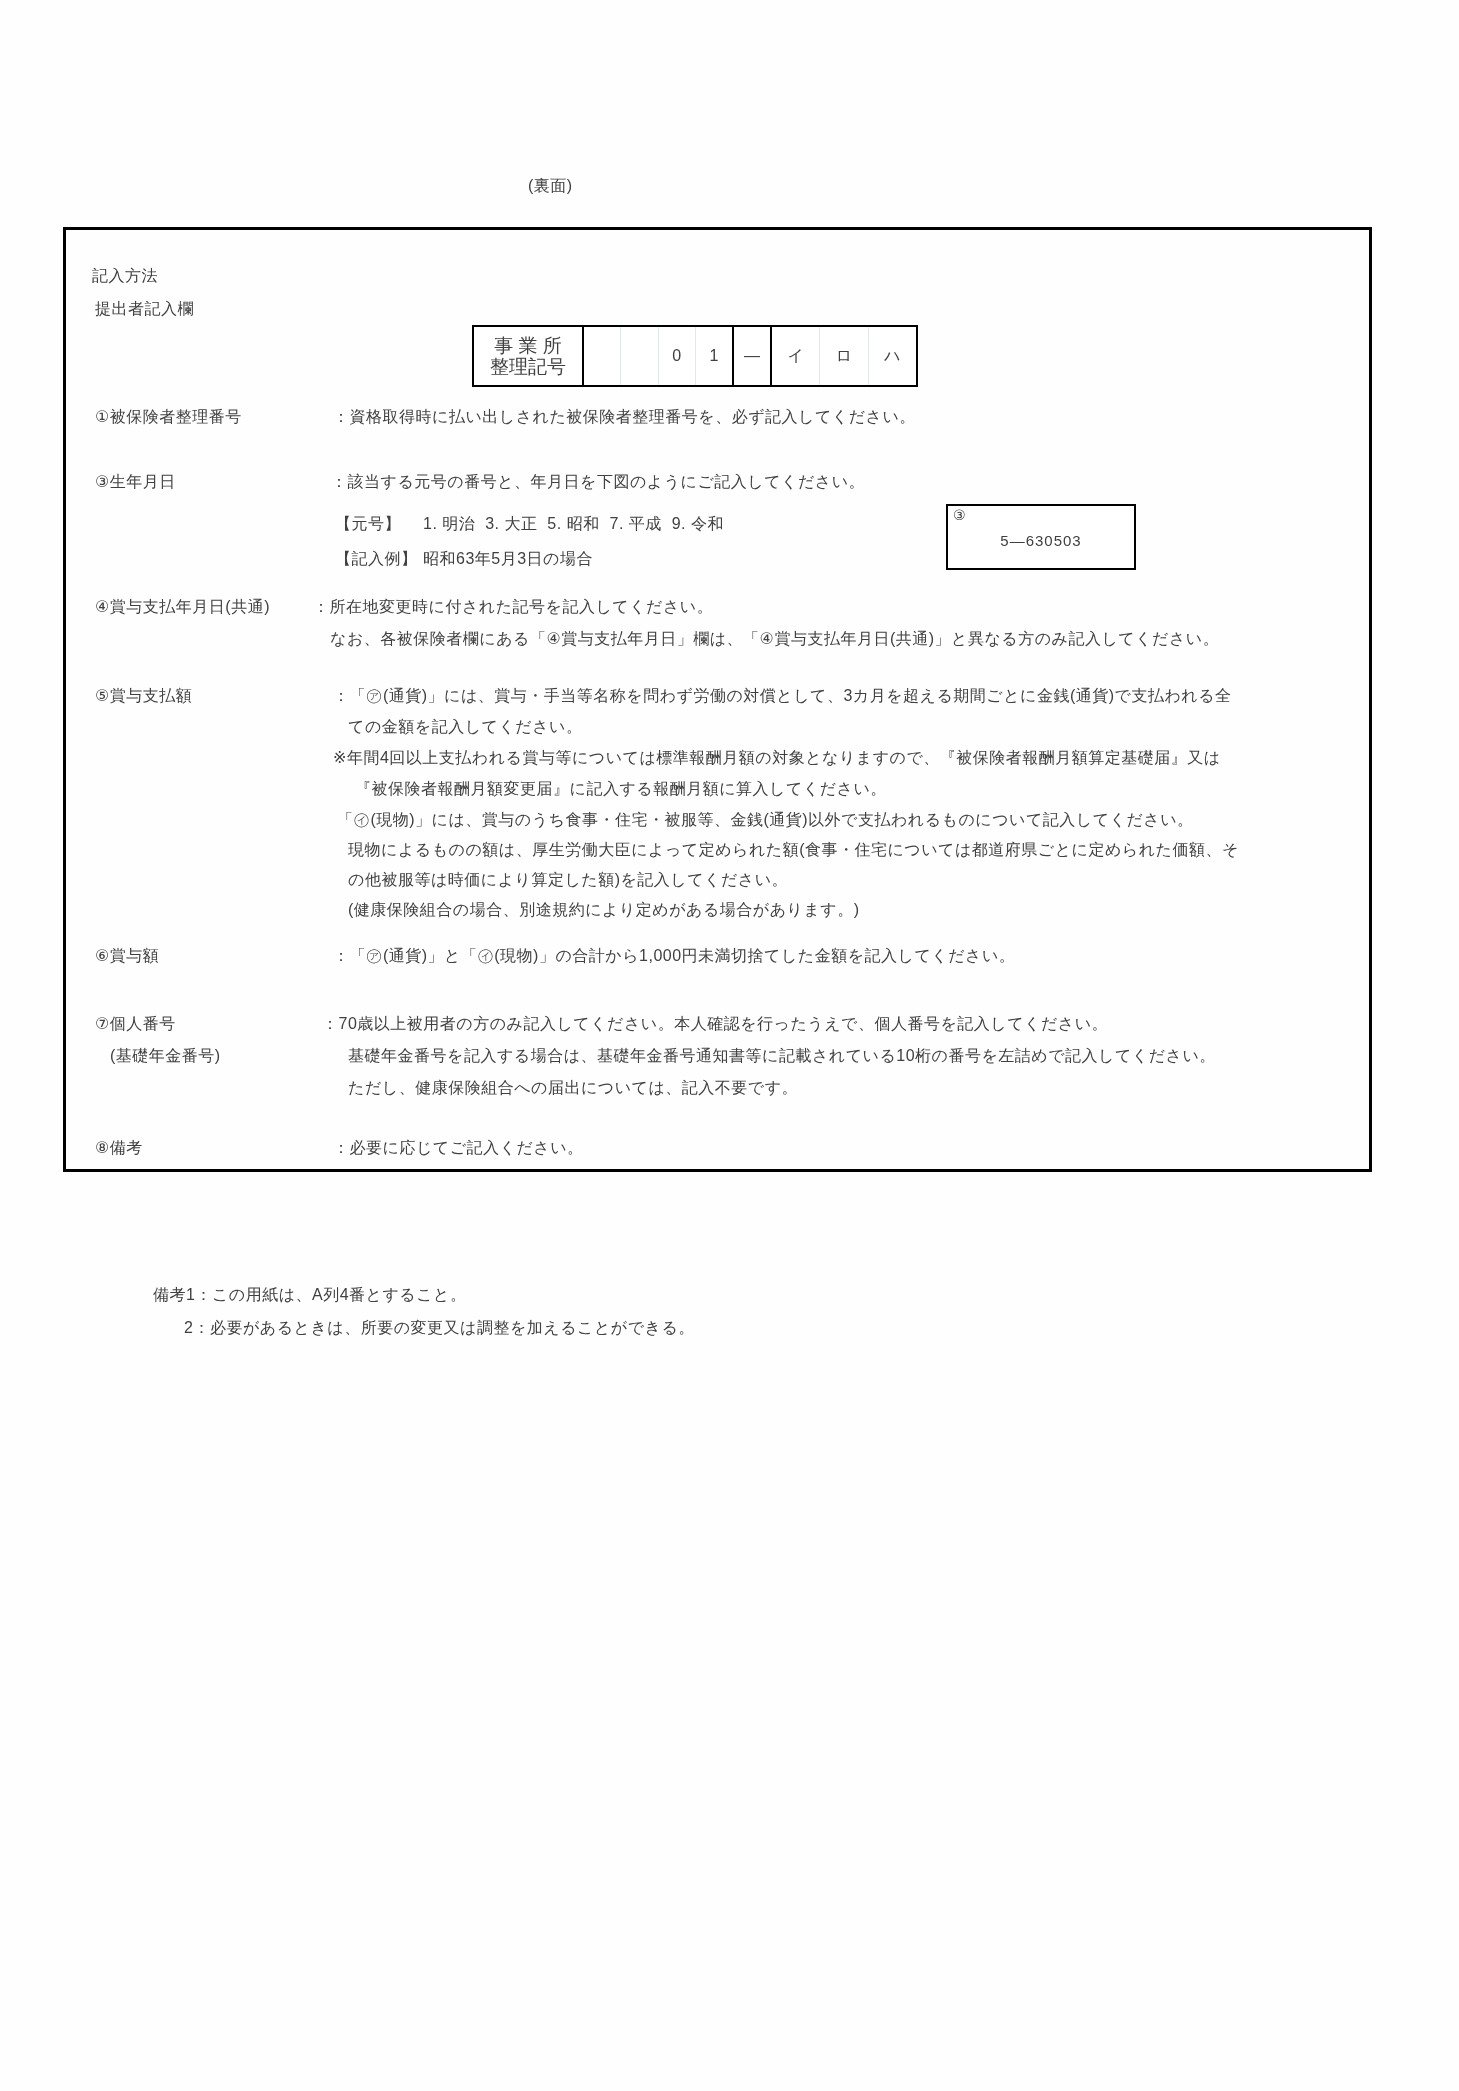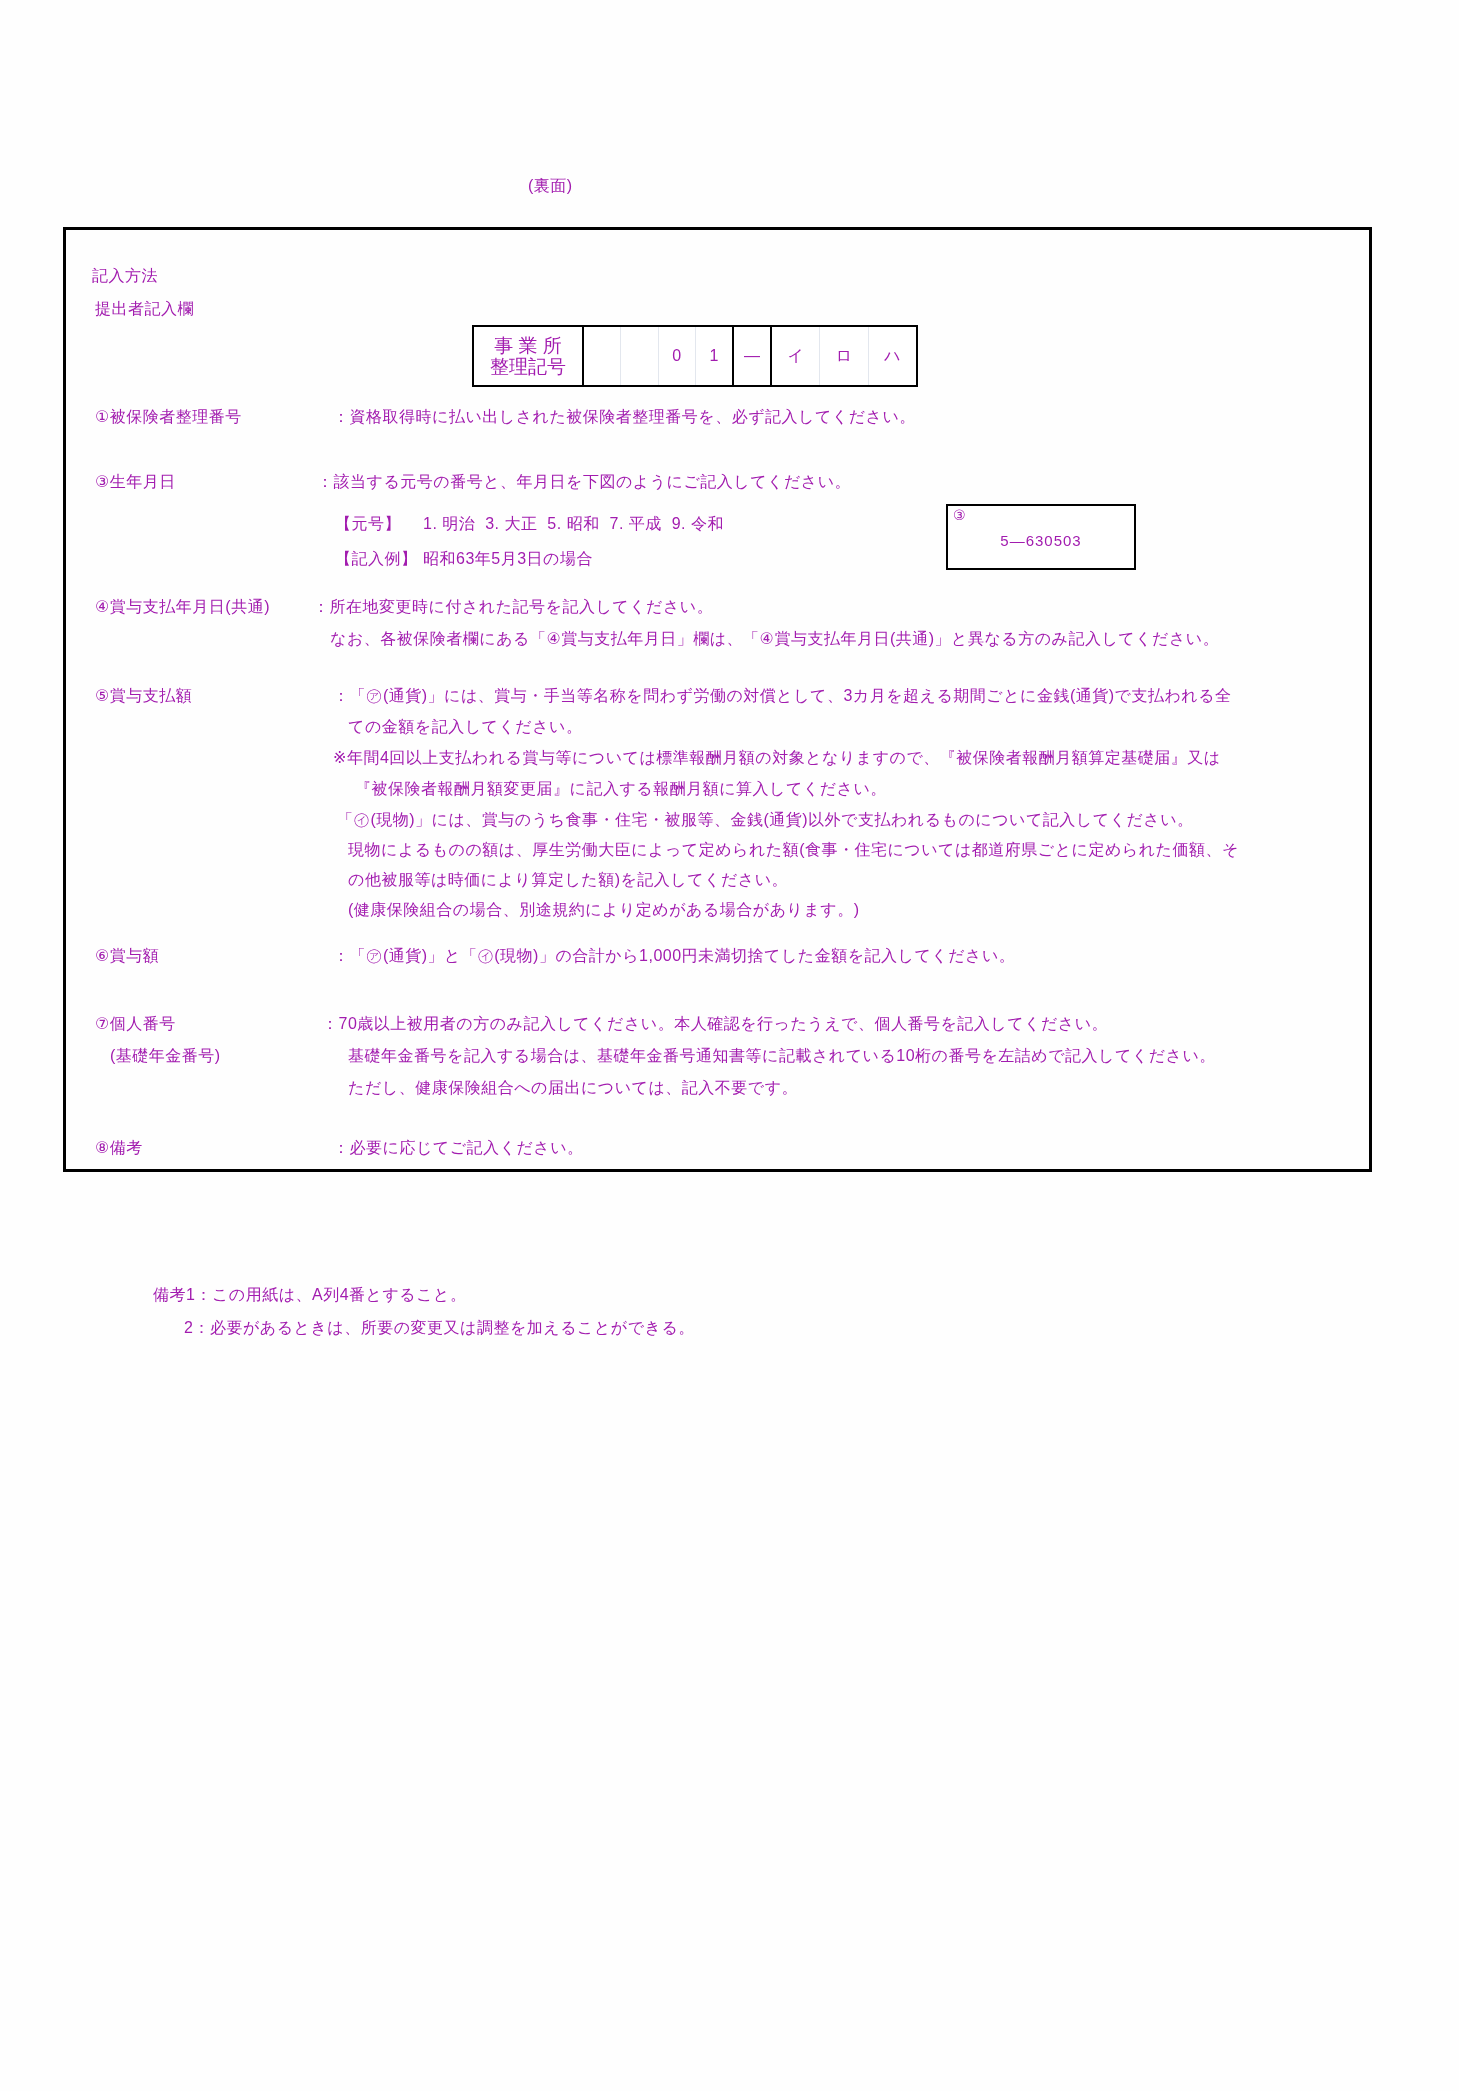--- a/index.html
+++ b/index.html
@@ -1,21 +1,21 @@
 <!DOCTYPE html>
 <html><head>
 <meta charset="utf-8">
 <style>
   html,body{margin:0;padding:0;background:#e9e9e9;}
   .page{
     position:relative;
     width:1459px;height:2091px;
     background:#fefefe;
     font-family:"Liberation Sans","DejaVu Sans",sans-serif;
-    color:#a21caf;
+    color:#404040;
     overflow:hidden;
   }
   .line{
     position:absolute;
     font-size:16px;
     line-height:20px;
     white-space:pre;
     letter-spacing:0.5px;
   }
   
@@ -52,21 +52,21 @@
   .oc-sub{
     flex:1;display:flex;align-items:center;justify-content:center;
     font-size:16px;box-sizing:border-box;
   }
   .oc-sub + .oc-sub{border-left:1px solid #e3e7ee;}
 
   #insured-label{left:95px;top:407px;}
   #insured-text{left:333px;top:407px;}
 
   #birth-label{left:95px;top:472px;}
-  #birth-text{left:317px;top:472px;}
+  #birth-text{left:331px;top:472px;}
   #era-label{left:335px;top:514px;}
   #era-list{left:423px;top:514px;}
   #example-label{left:335px;top:549px;}
   #example-text{left:423px;top:549px;}
 
   
   #sample-box{
     position:absolute;left:946px;top:504px;
     width:190px;height:66px;
     border:2px solid #000;box-sizing:border-box;background:#fff;

